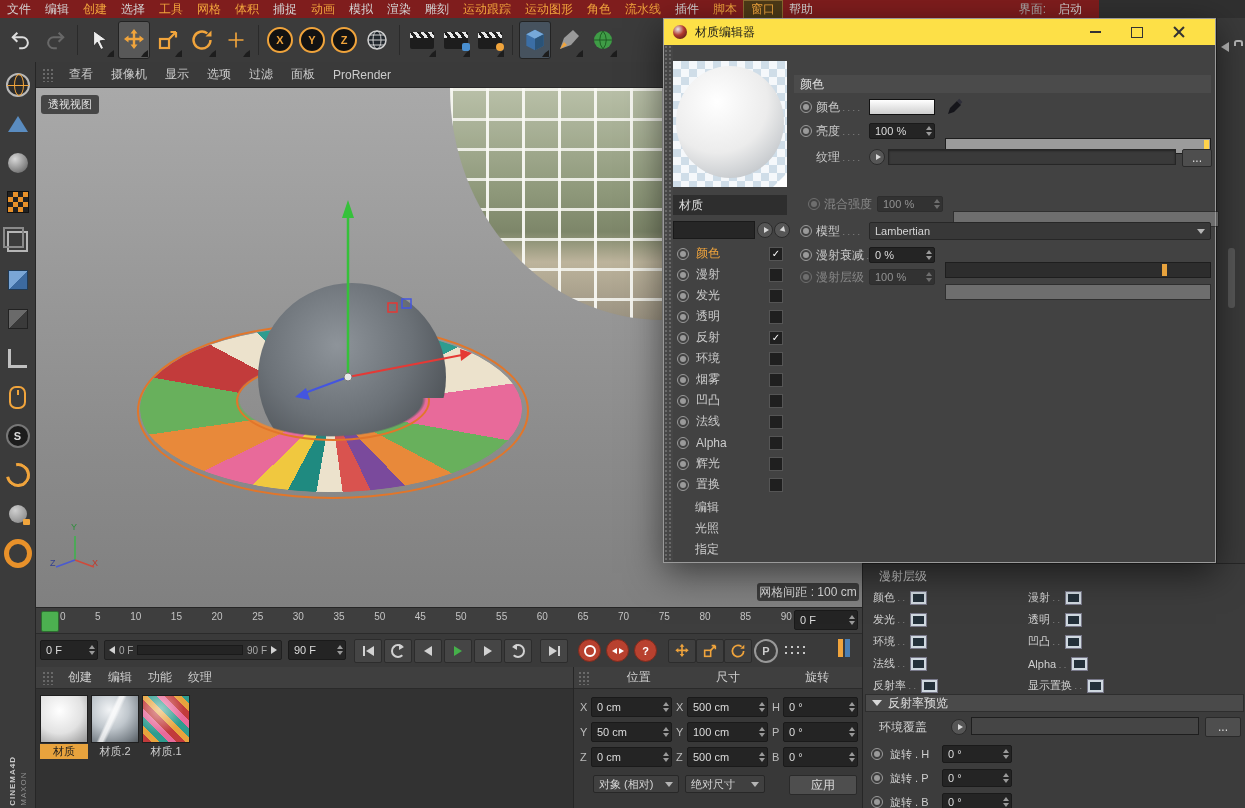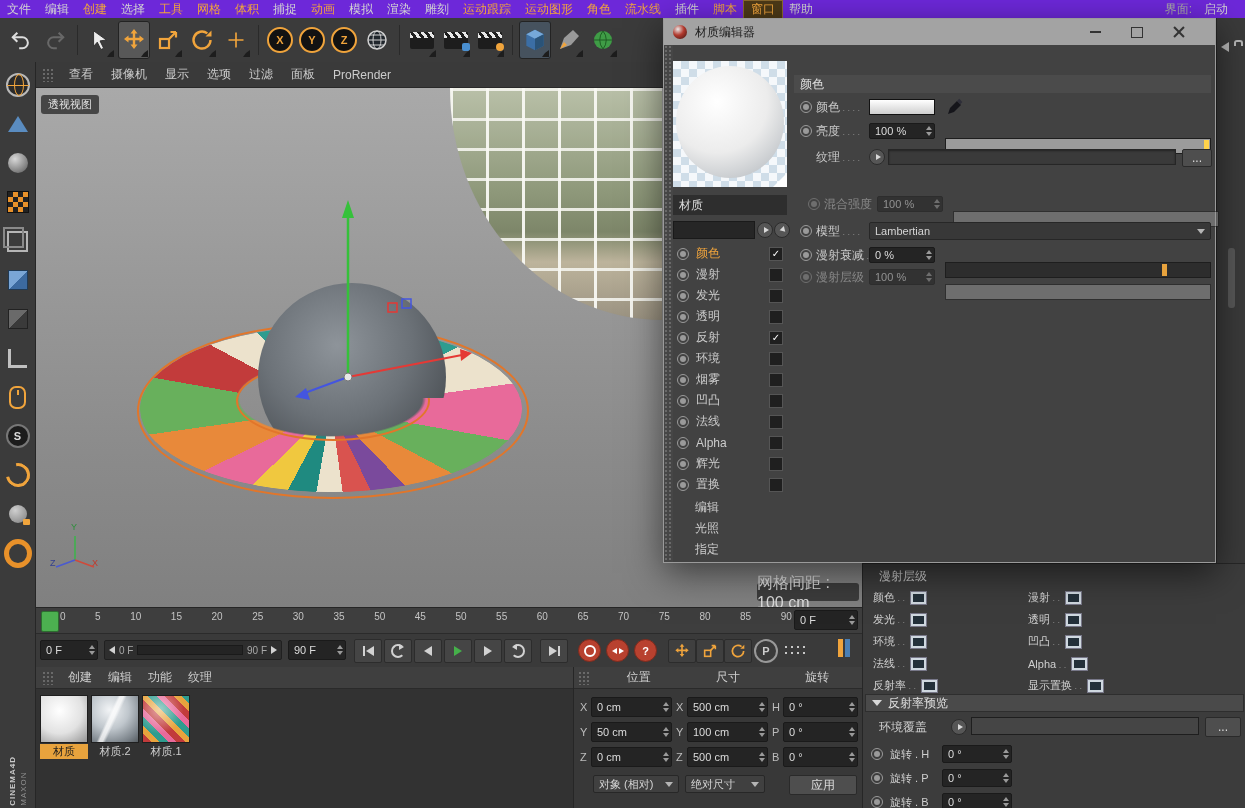--- a/index.html
+++ b/index.html
@@ -2,21 +2,21 @@
 <html><head>
 <meta charset="utf-8">
 <style>
   html,body{margin:0;padding:0}
   body{width:1245px;height:808px;font-family:"Liberation Sans","DejaVu Sans",sans-serif;font-size:12px;color:#c8c8c8;background:#222}
   #app{position:relative;width:1245px;height:808px;background:#303030;overflow:hidden}
   .a{position:absolute}
   .flex{display:flex;align-items:center}
 
   
-  .menubar{left:0;top:0;width:1245px;height:18px;background:#6d28d9;border-bottom:4px solid #737373;display:flex;align-items:center}
+  .menubar{left:0;top:0;width:1099px;height:18px;background:#7f1d1d;border-bottom:4px solid #737373;display:flex;align-items:center}
   .mb-items{display:flex;height:100%;align-items:center}
   .mb-item{padding:0 7px;white-space:nowrap;color:#d2d2d2;font-size:12px}
   .mb-item.accent{color:#f0a43c}
   .mb-item.boxed{background:#4d3a17;outline:1px solid #8a6a30}
   .mb-right{margin-left:auto;display:flex;align-items:center;gap:5px;padding-right:10px}
 
   
   .toolbar{left:0;top:18px;width:1245px;height:44px;background:#3b3b3b;border-bottom:1px solid #262626;display:flex;align-items:center;padding:0 4px}
   .tbtn{position:relative;height:38px;min-width:32px;display:flex;align-items:center;justify-content:center;border-radius:3px;margin:0 1px}
   .tbtn.pressed{background:#585858;box-shadow:inset 0 0 0 1px #232323}
@@ -62,21 +62,21 @@
   .grip{background-image:radial-gradient(#696969 1px,transparent 1.2px);background-size:4px 4px}
   .vp-item{padding:0 9px;color:#cccccc;font-size:12px;white-space:nowrap}
   .canvas{left:36px;top:88px;width:826px;height:519px;background:linear-gradient(180deg,#a9a9a9,#8b8b8b 70%,#808080);overflow:hidden}
   .photo{left:414px;top:0;width:212px;height:232px;border-bottom-left-radius:100% 100%;
     background:
       repeating-linear-gradient(90deg,rgba(248,248,243,.95) 0 3px,rgba(0,0,0,0) 3px 36px),
       repeating-linear-gradient(180deg,rgba(244,244,238,.9) 0 3px,rgba(0,0,0,0) 3px 30px),
       linear-gradient(180deg,#b9c0a8 0%,#8e987a 45%,#7d8669 62%,#bdb49c 75%,#9a9281 100%);
     overflow:hidden}
   .viewlabel{left:5px;top:7px;padding:2px 7px;background:rgba(42,42,42,.78);color:#e0e0e0;font-size:11px;border-radius:3px}
-  .gridlabel{left:721px;top:495px;width:102px;height:18px;background:rgba(48,48,48,.85);color:#dcdcdc;font-size:16px;border-radius:3px;display:flex;align-items:center;justify-content:center}
+  .gridlabel{left:721px;top:495px;width:102px;height:18px;background:rgba(48,48,48,.85);color:#dcdcdc;font-size:12px;border-radius:3px;display:flex;align-items:center;justify-content:center}
   .torus-outline{border:2px solid #e2762a;border-radius:50%}
   .torus{border-radius:50%;
     background:conic-gradient(from 10deg,
       #c23b3b 0 18deg,#f0c83f 0 36deg,#2e9c8f 0 54deg,#ece2cc 0 72deg,
       #e86a9a 0 90deg,#68b05c 0 108deg,#e8893a 0 126deg,#7a4a9c 0 144deg,
       #d9534f 0 162deg,#ece2cc 0 180deg,#1f8a80 0 198deg,#f0c83f 0 216deg,
       #e86a9a 0 234deg,#e8893a 0 252deg,#68b05c 0 270deg,#c23b3b 0 288deg,
       #ece2cc 0 306deg,#2e9c8f 0 324deg,#e86a9a 0 342deg,#f0c83f 0 360deg);
     -webkit-mask:radial-gradient(95px 38px at 191px 73px,transparent 0 96%,#000 100%);
     mask:radial-gradient(95px 38px at 191px 73px,transparent 0 96%,#000 100%)}
@@ -155,21 +155,21 @@
   .lead2::after{content:" . .";color:#8a8a8a;font-size:9px}
 
   
   .rstrip{left:1216px;top:18px;width:29px;height:545px;background:#3a3a3a;border-left:1px solid #262626;box-sizing:border-box}
   .lockic{width:9px;height:7px;background:#b5b5b5;position:relative;border-radius:1px}
   .lockic::before{content:'';position:absolute;top:-5px;left:1px;width:5px;height:4px;border:2px solid #b5b5b5;border-bottom:none;border-radius:3px 3px 0 0}
   .scrollthumb{background:#585858;border-radius:3px}
 
   
   .mewin{left:663px;top:18px;width:553px;height:545px;border:1px solid #9a9a9a;background:#424242;box-shadow:0 10px 34px rgba(0,0,0,.55);box-sizing:border-box}
-  .metitle{height:26px;background:#a3a3a3;display:flex;align-items:center;padding:0 15px 0 9px;box-sizing:border-box}
+  .metitle{height:26px;background:#fde047;display:flex;align-items:center;padding:0 15px 0 9px;box-sizing:border-box}
   .melogo{width:14px;height:14px;border-radius:50%;background:radial-gradient(circle at 35% 30%,#e8e8e8,#b23a2e 45%,#3a1210)}
   .metitle .t{margin-left:8px;color:#1c1c1c;font-size:12px}
   .wbtn{width:42px;height:26px;display:flex;align-items:center;justify-content:center}
   .minbar{width:11px;height:2px;background:#333}
   .maxbox{width:10px;height:9px;border:1.5px solid #333}
   .closex{position:relative;width:12px;height:12px}
   .closex::before,.closex::after{content:'';position:absolute;left:5px;top:-1px;width:2px;height:14px;background:#333}
   .closex::before{transform:rotate(45deg)}
   .closex::after{transform:rotate(-45deg)}
   .mebody{position:relative;width:551px;height:517px}

